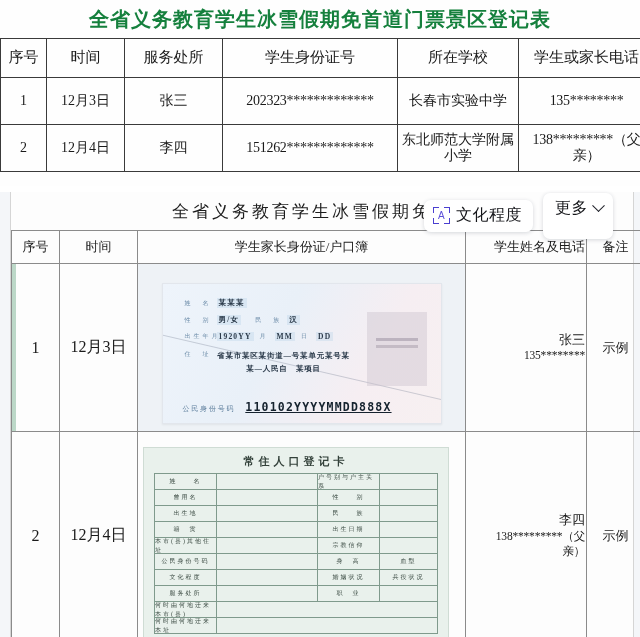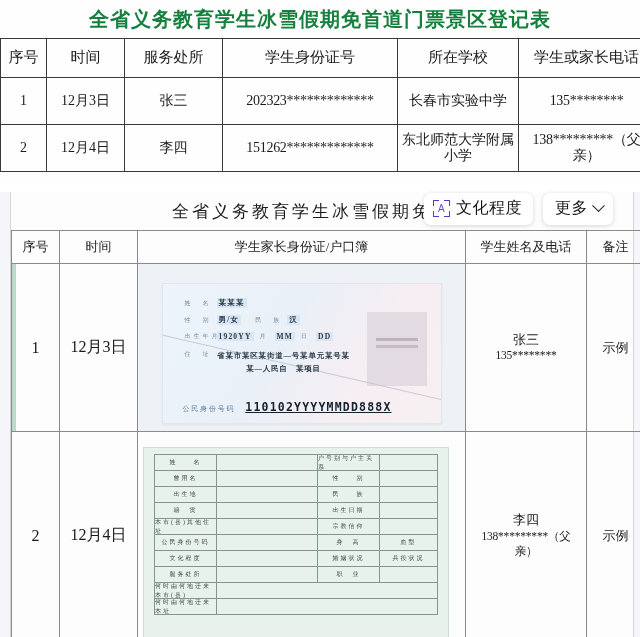--- a/index.html
+++ b/index.html
@@ -113,21 +113,21 @@
     vertical-align: middle;
     font-weight: normal;
     overflow: hidden;
   }
   .t2 th { height: 30px; font-size: 13px; color: #1c1c1c; }
   .t2 .r1 td { height: 165px; }
   .t2 .r2 td { height: 205px; }
   .t2 .d0 { width: 45px; }
   .t2 .d1 { width: 75px; }
   .t2 .d2 { width: 325px; }
-  .t2 .d3 { width: 118px; }
+  .t2 .d3 { width: 118px; text-align: right; }
   .t2 .d4 { width: 55px; }
   .cell-name { font-size: 13px; line-height: 1.3; }
   .cell-phone { font-size: 11.5px; letter-spacing: -0.2px; line-height: 1.3; }
   .cell-note { font-size: 13px; }
   .img-cell { padding: 0; position: relative; background: #eef2f6; }
   .green-accent {
     position: absolute;
     left: 0; top: 0;
     width: 4px;
     height: 100%;
@@ -303,21 +303,21 @@
     align-items: center;
     gap: 6px;
     padding: 5px 11px 6px 9px;
     font-family: "Liberation Sans", sans-serif;
     font-size: 16px;
     color: #15161a;
     letter-spacing: 0.5px;
     white-space: nowrap;
     cursor: pointer;
   }
-  .ov-btn.more { padding: 5px 10px 6px 12px; }
+  .ov-btn.more { padding: 5px 10px 20px 12px; }
   .ocr-icon {
     position: relative;
     width: 17px;
     height: 17px;
     flex: 0 0 auto;
     display: inline-block;
   }
   .ocr-icon .corner {
     position: absolute;
     width: 5px; height: 5px;
@@ -476,20 +476,21 @@
             </td>
             <td class="d4 cell-note">示例</td>
           </tr>
         </tbody>
       </table>
     </div>
   </div>
 
   <div class="hukou-wrap">
     <div class="hukou">
+      <div class="hk-title">常住人口登记卡</div>
       <div class="hk-grid">
         <div>姓　　名</div>
         <div></div>
         <div>户号别与户主关系</div>
         <div></div>
 
         <div>曾用名</div>
         <div></div>
         <div>性　　别</div>
         <div></div>

